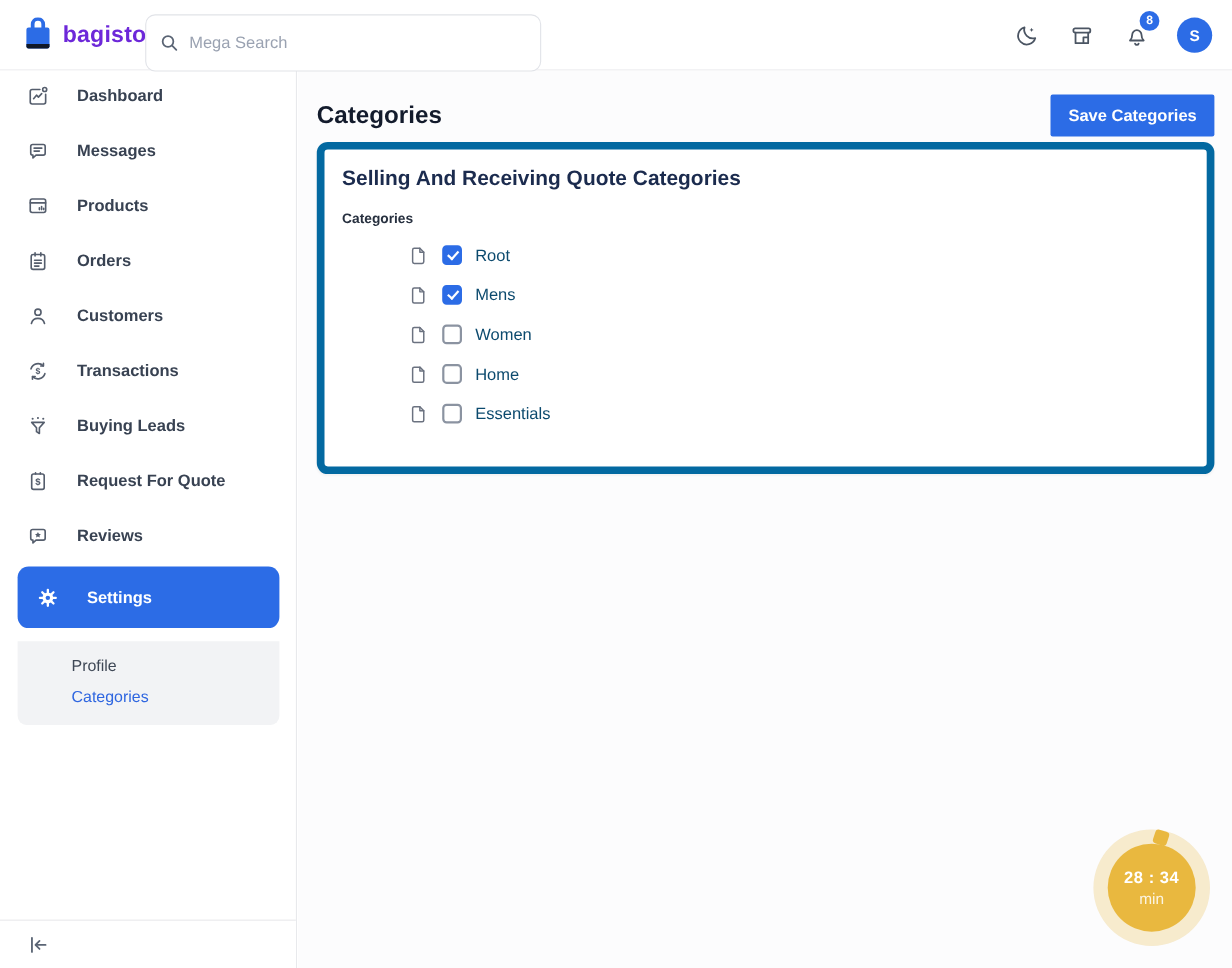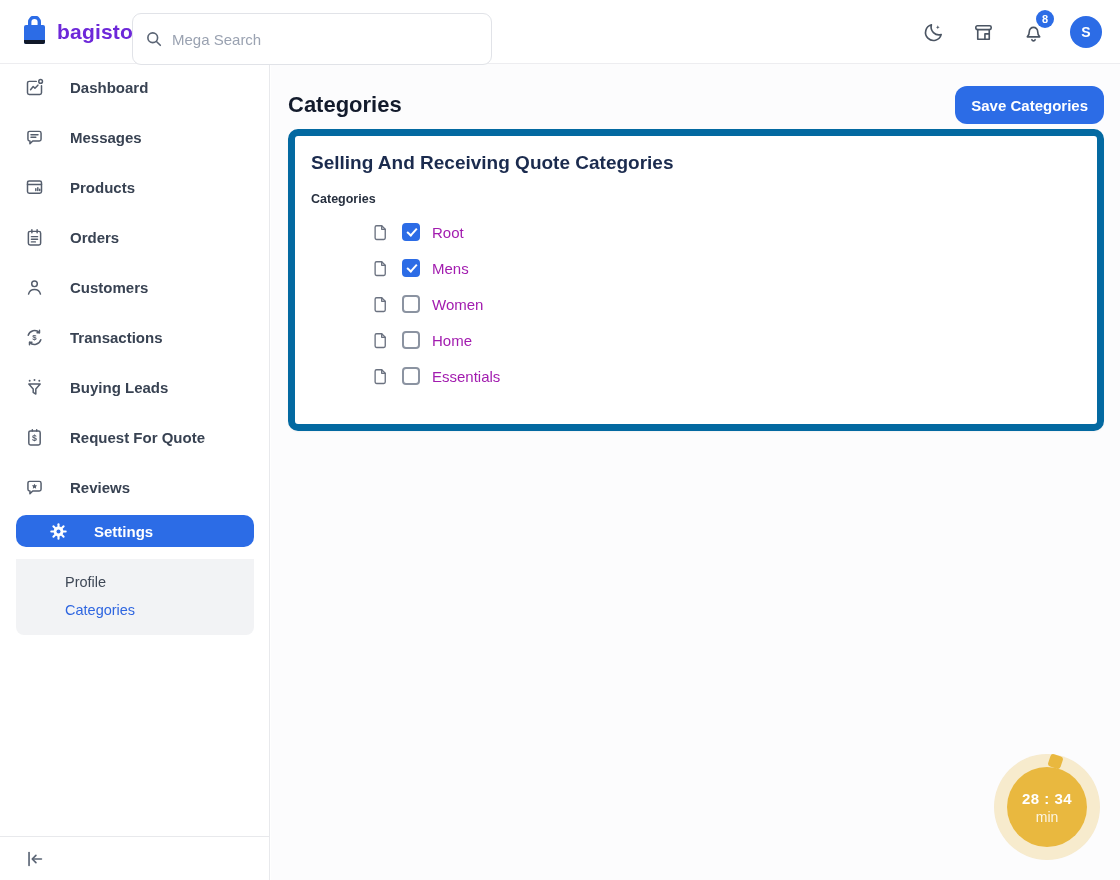--- a/index.html
+++ b/index.html
@@ -28,54 +28,54 @@
   .avatar { width:32px; height:32px; border-radius:50%; background:#2c6ce6; color:#fff;
     font-size:14px; font-weight:bold; display:flex; align-items:center;
     justify-content:center; cursor:pointer; }
 
   
   .sidebar { position:absolute; left:0; top:64px; width:270px; height:816px;
     background:#fff; border-right:1px solid #e8e9ec; }
   .nav-item { height:46px; margin-bottom:4px; display:flex; align-items:center;
     gap:13px; padding-left:24px; cursor:pointer; }
   .nav-item .label { font-size:15px; font-weight:bold; color:#384252;margin-left:12px; }
-  .nav-item.active { height:32px; margin:5px 15px 0 16px; border-radius:10px;
-    background:#2c6ce6; padding-left:32px; }
+  .nav-item.active { height:56px; margin:5px 15px 0 16px; border-radius:10px;
+    background:#2c6ce6; padding-left:17px; }
   .nav-item.active .label { color:#fff; }
   .submenu { margin:12px 15px 0 16px; background:#f2f3f5; border-radius:0 0 8px 8px;
     padding:9px 0 11px 49px; }
   .submenu-item { height:28px; display:flex; align-items:center; font-size:14.5px;
     color:#3f4856; cursor:pointer; }
   .submenu-item.active { color:#2f66e0; }
   .sidebar-footer { position:absolute; left:0; bottom:0; width:269px; height:44px;
     border-top:1px solid #e8e9ec; display:flex; align-items:center; padding-left:24px;
     background:#fff; }
 
   
   .main { position:absolute; left:271px; top:64px; width:849px; height:816px;
     background:#fcfcfd; }
   .page-head { display:flex; align-items:center; justify-content:space-between;
     margin:22px 16px 0 17px; }
   .page-title { font-size:22px; font-weight:bold; color:#131b2c; }
   .save-btn { height:38px; padding:0 16px; background:#2c6ce6; color:#fff;
-    border:none; border-radius:12px; font-size:15px; font-weight:600;
+    border:none; border-radius:2px; font-size:15px; font-weight:600;
     font-family:inherit; cursor:pointer; }
   .card { margin:5px 16px 0 17px; background:#fff; border:7px solid #0369a1;
     border-radius:10px; box-shadow:0 1px 2px rgba(0,0,0,.04);
     padding:16px 11px 30px 16px; min-height:288px; }
   .card-title { font-size:19px; font-weight:bold; color:#1b2b4e; }
   .field-label { margin:18px 0 8px; font-size:12.5px; font-weight:bold; color:#27303f; }
   .tree-row { height:36px; margin-left:60px; display:flex; align-items:center; gap:12px; }
   .checkbox { width:18px; height:18px; border:2px solid #8b93a1; border-radius:4px;
     background:#fff; cursor:pointer; position:relative; flex:0 0 auto; }
   .checkbox.checked { background:#2c6ce6; border-color:#2c6ce6; }
   .checkbox.checked::after { content:""; position:absolute; left:4.5px; top:1px;
     width:4px; height:8px; border:solid #fff; border-width:0 2px 2px 0;
     transform:rotate(42deg); }
-  .tree-label { font-size:15px; color:#a21caf; }
+  .tree-label { font-size:15px; color:#0c4a6e; }
 
   
   .timer { position:absolute; right:33px; bottom:33px; width:80px; height:80px;
     border-radius:50%; background:#e9b83f;
     box-shadow:0 0 0 13px rgba(233,184,63,.25);
     display:flex; flex-direction:column; align-items:center; justify-content:center;
     color:#fff; cursor:pointer; z-index:6; }
   .timer::before { content:""; position:absolute; top:-12px; left:42px; width:13px;
     height:13px; background:#e9b83f; border-radius:3px; transform:rotate(18deg); }
   .timer-time { font-size:15px; font-weight:bold; letter-spacing:.5px; }

